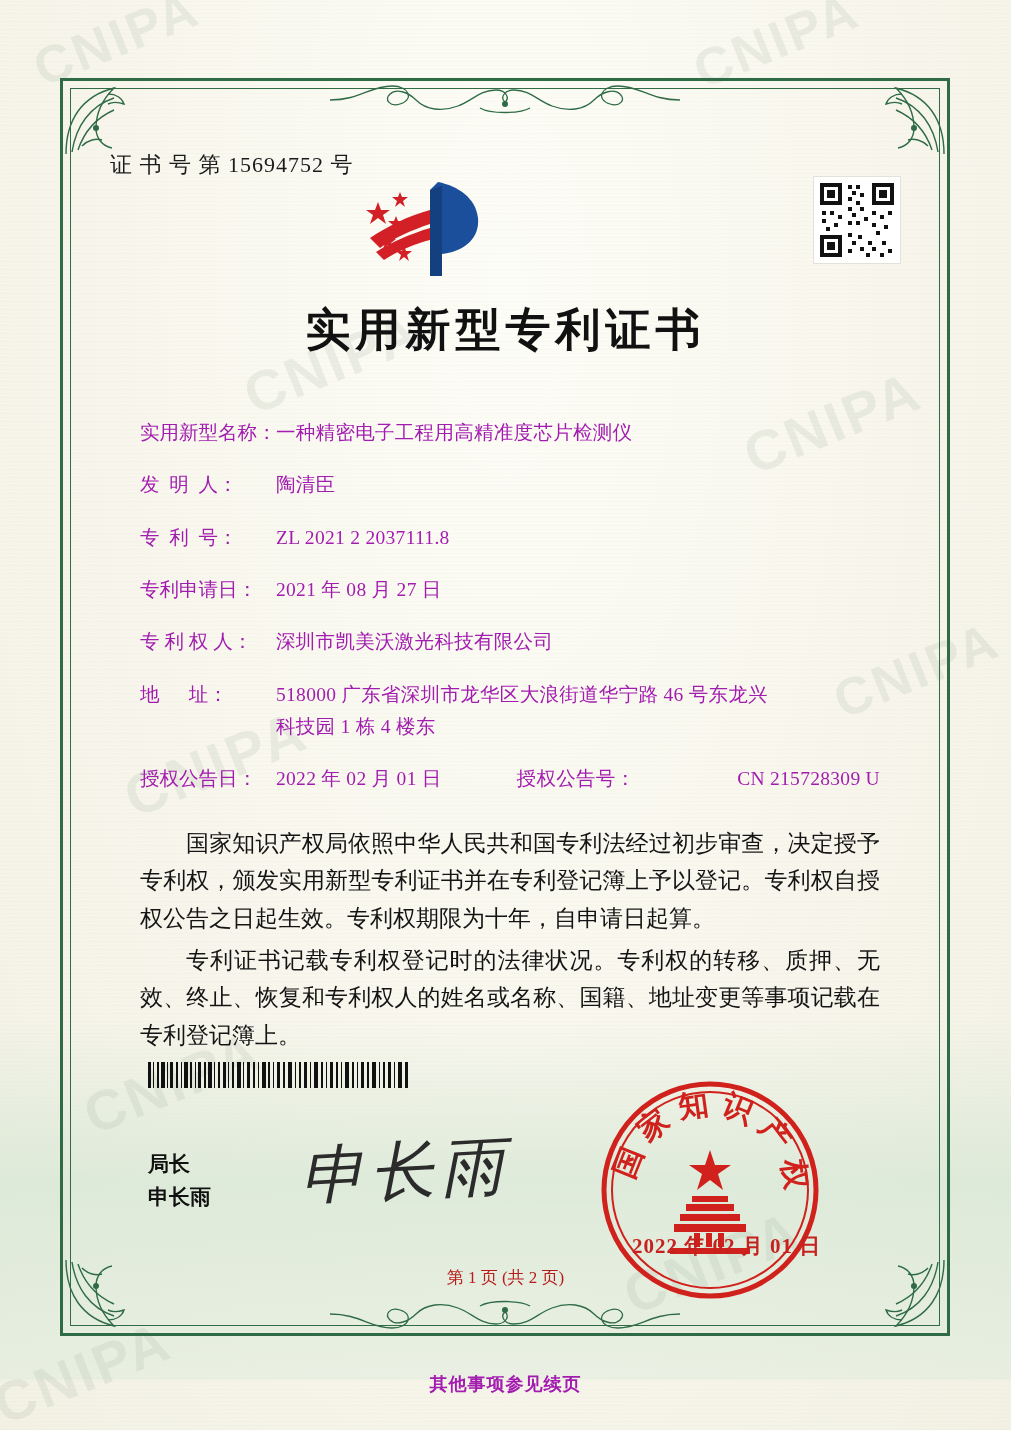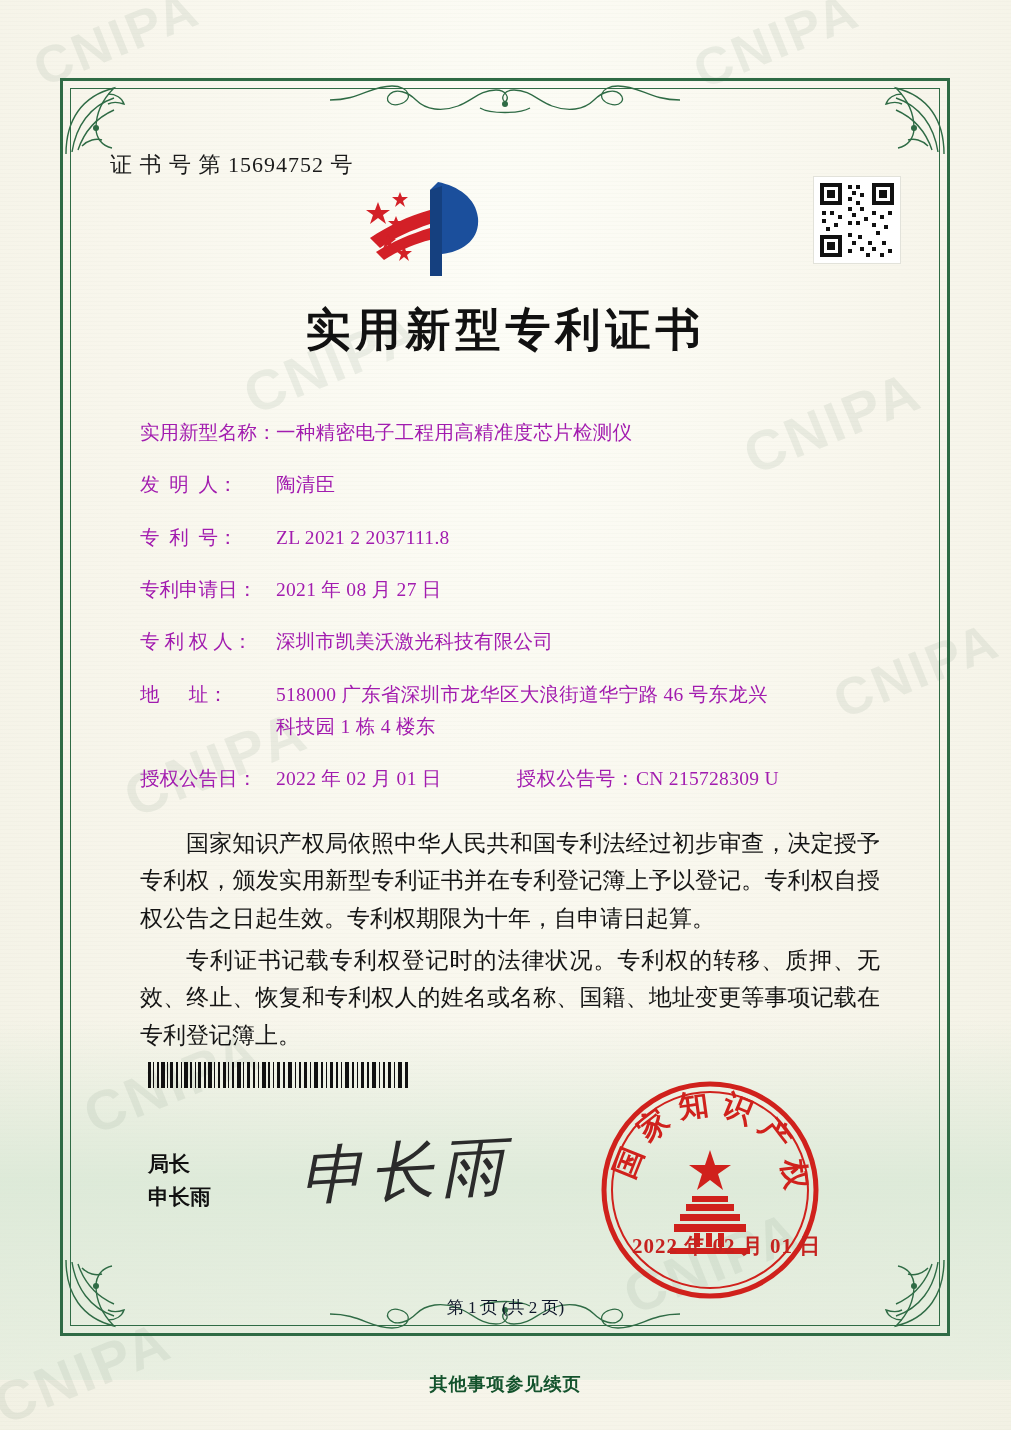--- a/index.html
+++ b/index.html
@@ -184,21 +184,21 @@
   }
   .field-value .sub {
     display: block;
     margin-top: 6px;
   }
   .field-row.dual .field-value {
     display: flex;
   }
   .dual-left { width: 240px; flex: 0 0 240px; }
   .dual-label2 { width: 120px; flex: 0 0 120px; text-align: center; }
-  .dual-val2 { flex: 1; }
+  .dual-val2 { flex: 1; text-align: right; }
 
   .para {
     position: absolute;
     left: 140px;
     width: 740px;
     font-size: 23px;
     color: #141414;
     line-height: 1.62;
     text-align: justify;
     text-indent: 2em;
@@ -251,33 +251,33 @@
     top: 1232px;
     font-size: 21px;
     color: #c5221f;
     letter-spacing: 1px;
     font-weight: bold;
   }
 
   .page-num {
     position: absolute;
     left: 0; right: 0;
-    top: 1296px;
+    top: 1266px;
     text-align: center;
     font-size: 17px;
-    color: #0f172a;
+    color: #b91c1c;
   }
   .footer-note {
     position: absolute;
     left: 0; right: 0;
     top: 1372px;
     text-align: center;
     font-size: 18px;
     font-weight: bold;
-    color: #14532d;
+    color: #a21caf;
     letter-spacing: 1px;
   }
 </style>
 </head>
 <body>
 
 <div class="page">
 
   <div class="paper-bg"></div>
   <div class="bottom-wash"></div>

